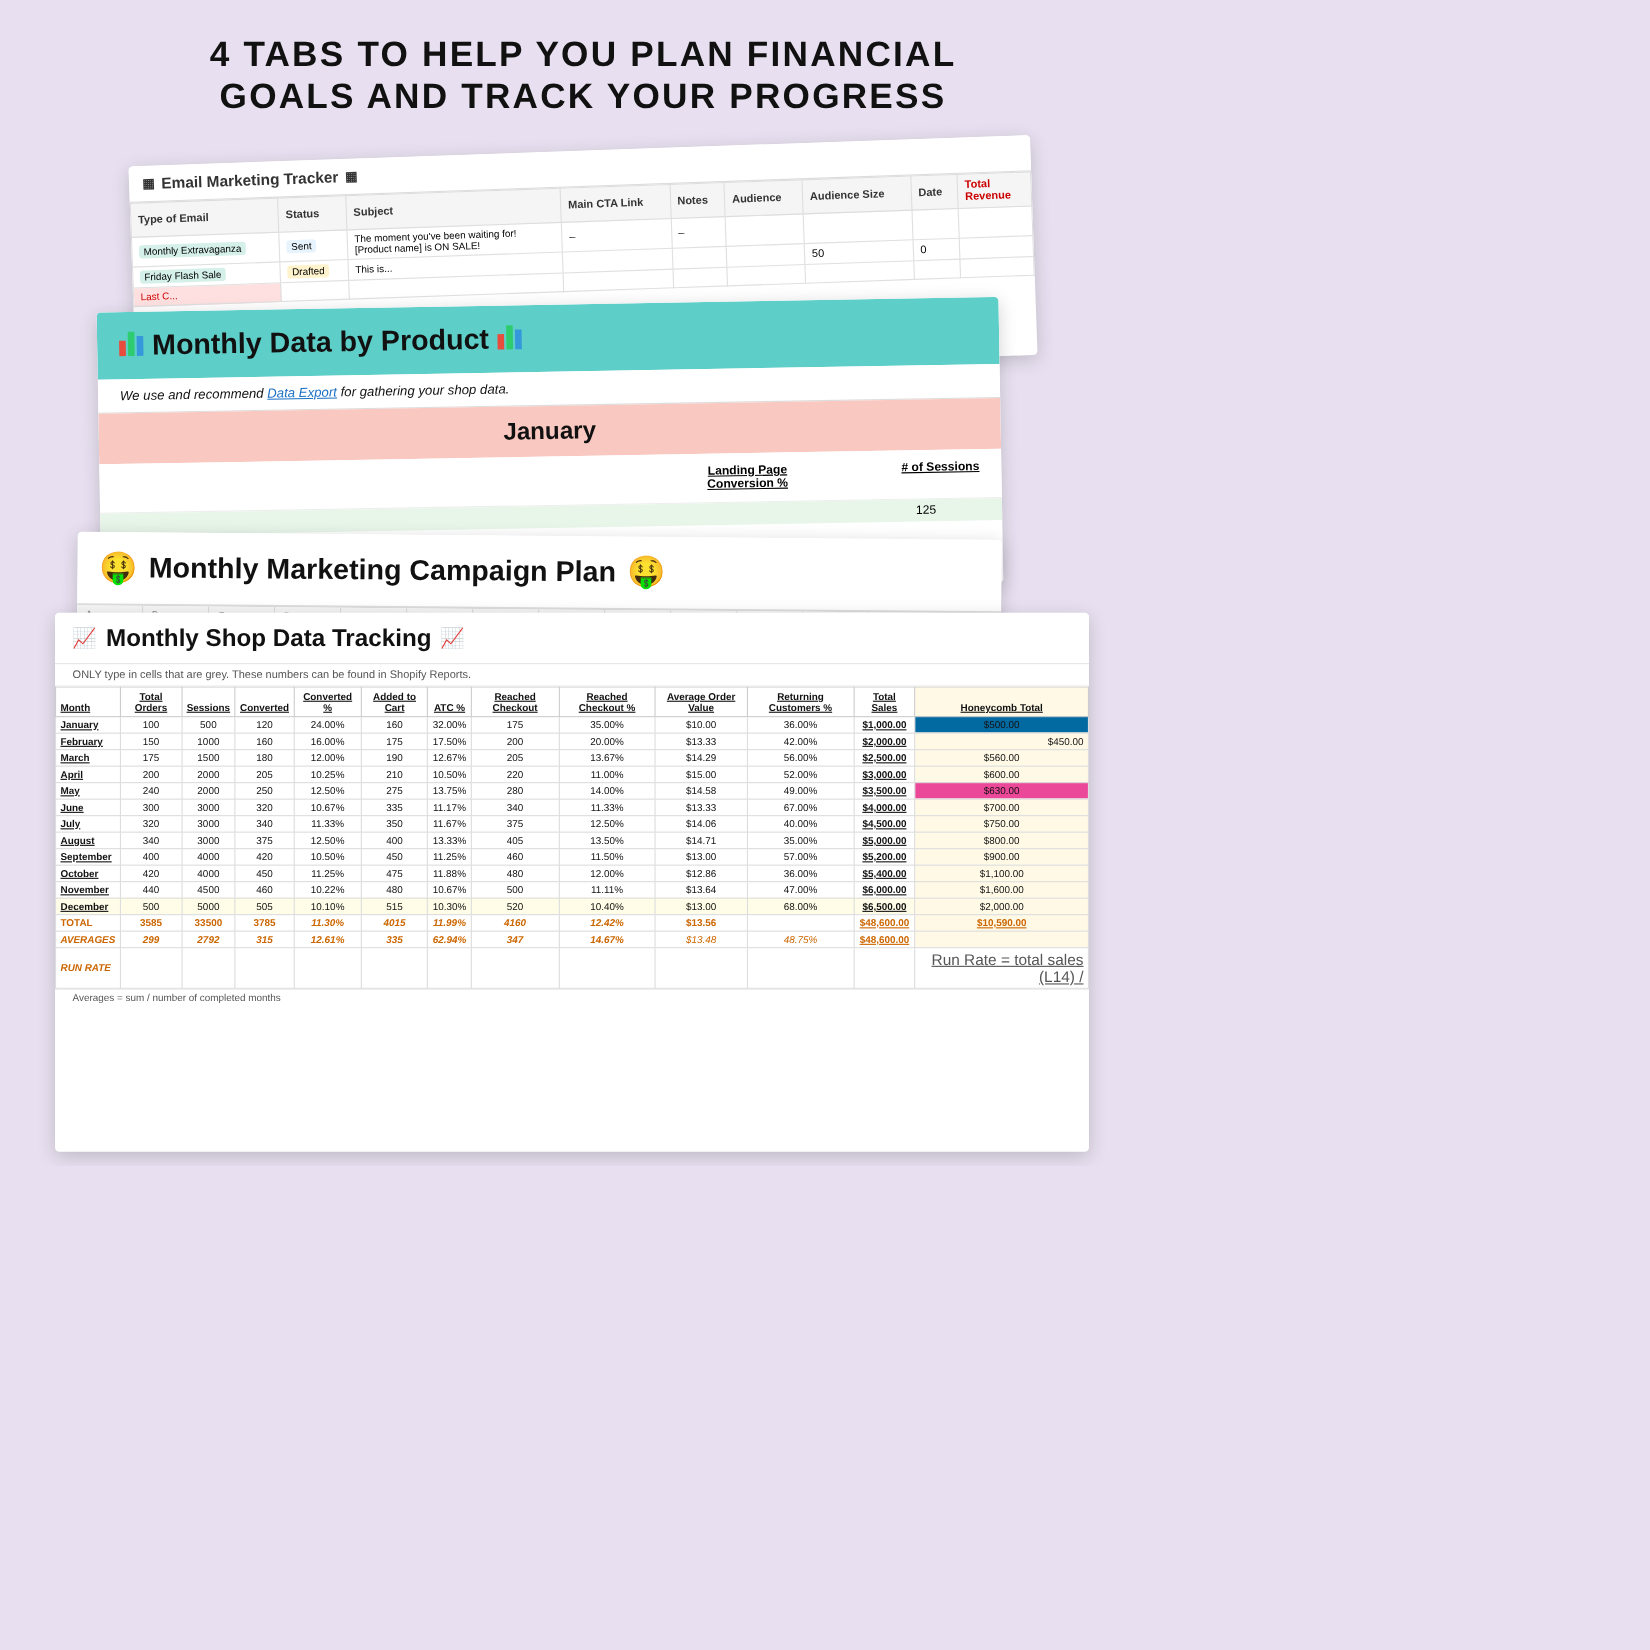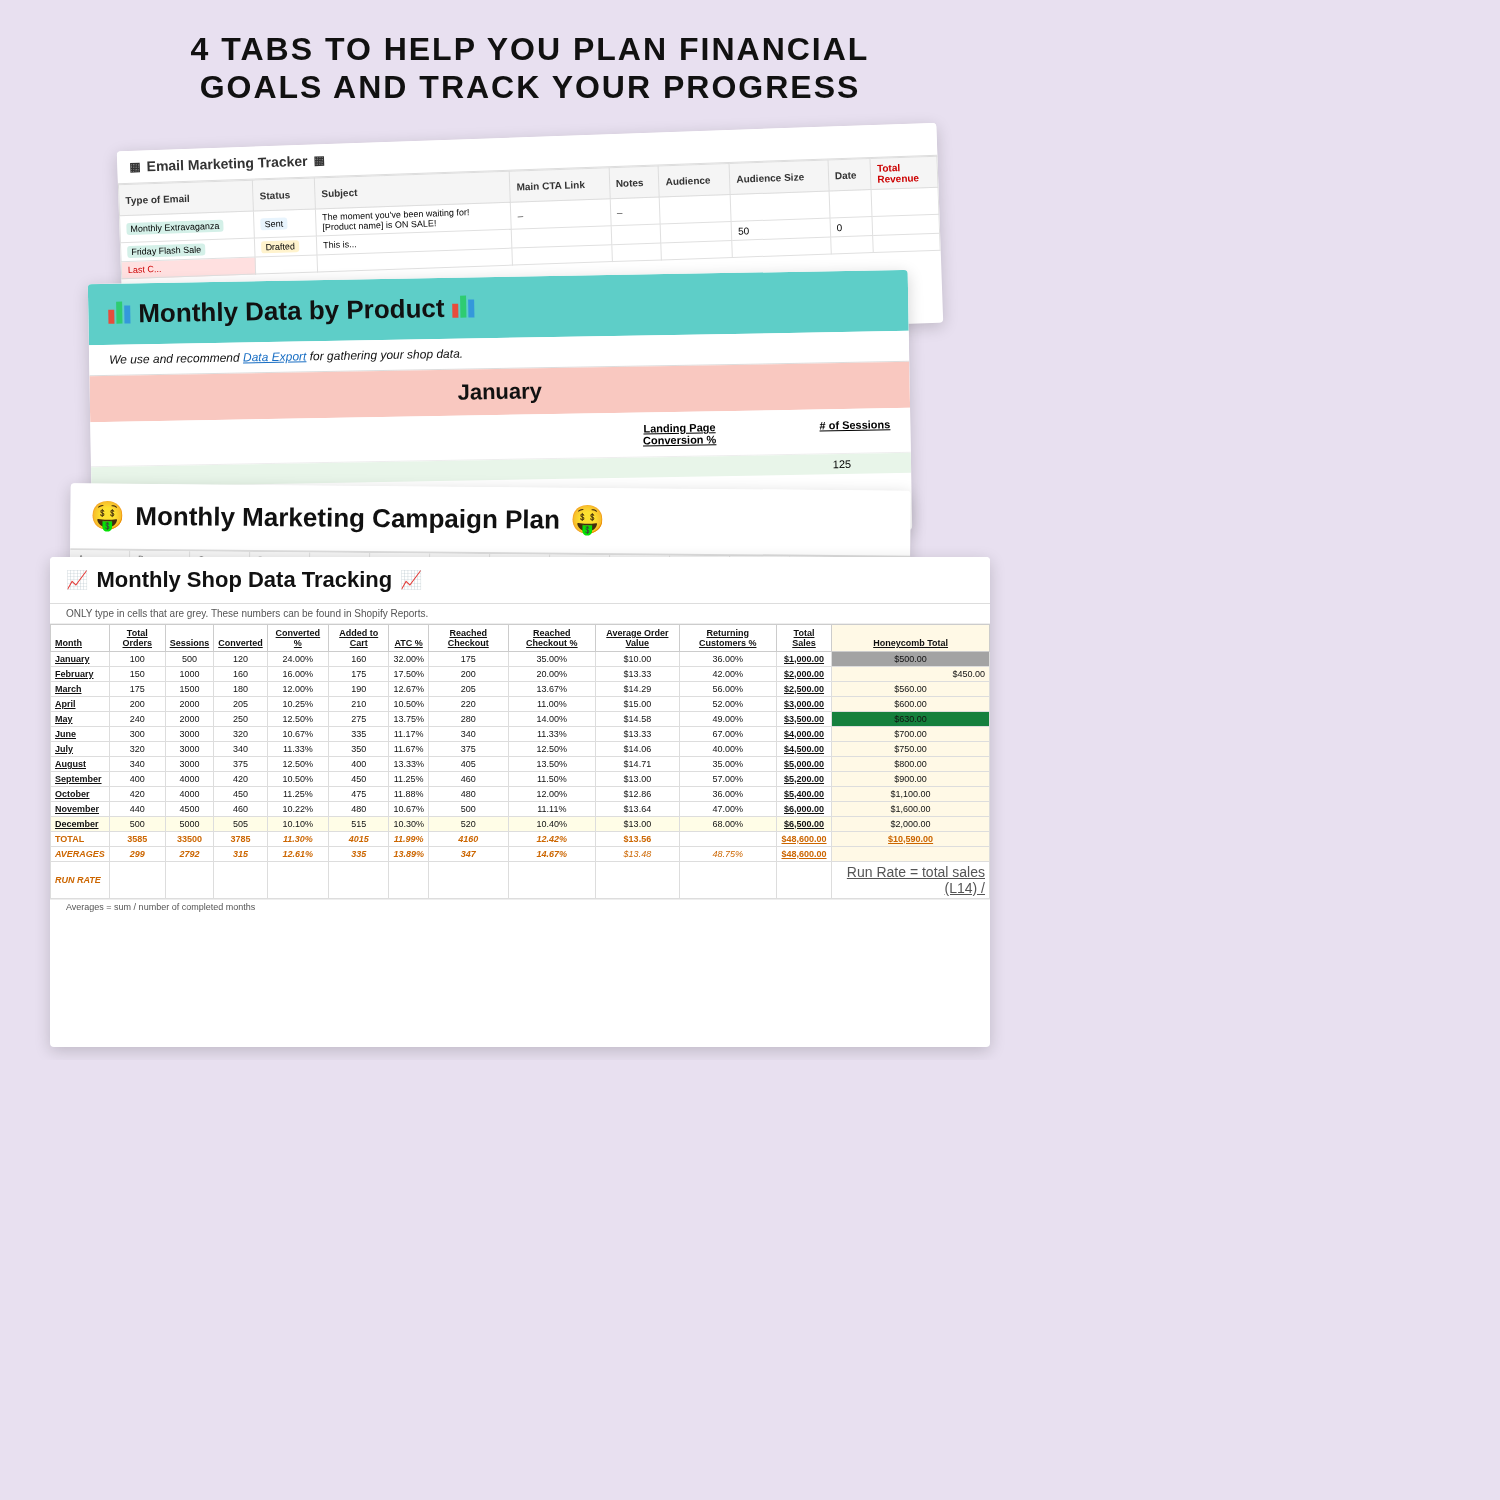--- a/index.html
+++ b/index.html
@@ -438,21 +438,21 @@
               <td>500</td>
               <td>120</td>
               <td>24.00%</td>
               <td>160</td>
               <td>32.00%</td>
               <td>175</td>
               <td>35.00%</td>
               <td>$10.00</td>
               <td>36.00%</td>
               <td class="total-sales-cell">$1,000.00</td>
-              <td style="background: #a3a3a3;">$500.00</td>
+              <td style="background: #0369a1;">$500.00</td>
             </tr>
             <tr>
               <td class="month-col">February</td>
               <td>150</td>
               <td>1000</td>
               <td>160</td>
               <td>16.00%</td>
               <td>175</td>
               <td>17.50%</td>
               <td>200</td>
@@ -498,21 +498,21 @@
               <td>2000</td>
               <td>250</td>
               <td>12.50%</td>
               <td>275</td>
               <td>13.75%</td>
               <td>280</td>
               <td>14.00%</td>
               <td>$14.58</td>
               <td>49.00%</td>
               <td class="total-sales-cell">$3,500.00</td>
-              <td style="background: #15803d;">$630.00</td>
+              <td style="background: #ec4899;">$630.00</td>
             </tr>
             <tr>
               <td class="month-col">June</td>
               <td>300</td>
               <td>3000</td>
               <td>320</td>
               <td>10.67%</td>
               <td>335</td>
               <td>11.17%</td>
               <td>340</td>
@@ -627,21 +627,21 @@
               <td style="text-decoration: underline; font-weight: bold; color: rgb(204, 102, 0);">$48,600.00</td>
               <td style="background: rgb(255, 249, 230); text-decoration: underline; font-weight: bold; color: rgb(204, 102, 0);">$10,590.00</td>
             </tr>
             <tr>
               <td style="text-align: left; font-weight: bold; color: rgb(204, 102, 0); font-style: italic;">AVERAGES</td>
               <td style="color: rgb(204, 102, 0); font-weight: bold; font-style: italic;">299</td>
               <td style="color: rgb(204, 102, 0); font-weight: bold; font-style: italic;">2792</td>
               <td style="color: rgb(204, 102, 0); font-weight: bold; font-style: italic;">315</td>
               <td style="color: rgb(204, 102, 0); font-weight: bold; font-style: italic;">12.61%</td>
               <td style="color: rgb(204, 102, 0); font-weight: bold; font-style: italic;">335</td>
-              <td style="color: rgb(204, 102, 0); font-weight: bold; font-style: italic;">13.89%</td>
+              <td style="color: rgb(204, 102, 0); font-weight: bold; font-style: italic;">62.94%</td>
               <td style="color: rgb(204, 102, 0); font-weight: bold; font-style: italic;">347</td>
               <td style="color: rgb(204, 102, 0); font-weight: bold; font-style: italic;">14.67%</td>
               <td style="color: rgb(204, 102, 0); font-style: italic;">$13.48</td>
               <td style="color: rgb(204, 102, 0); font-style: italic;">48.75%</td>
               <td style="text-decoration: underline; font-weight: bold; color: rgb(204, 102, 0);">$48,600.00</td>
               <td style="background: rgb(255, 249, 230);"></td>
             </tr>
             <tr>
               <td style="text-align: left; font-weight: bold; color: rgb(204, 102, 0); font-style: italic;">RUN RATE</td>
               <td></td>

